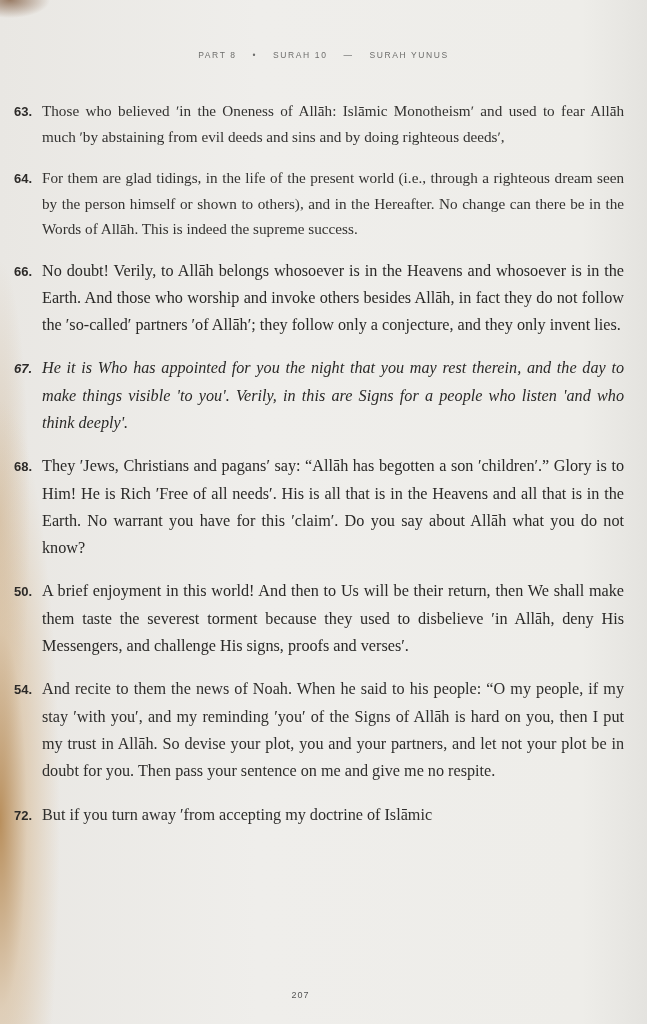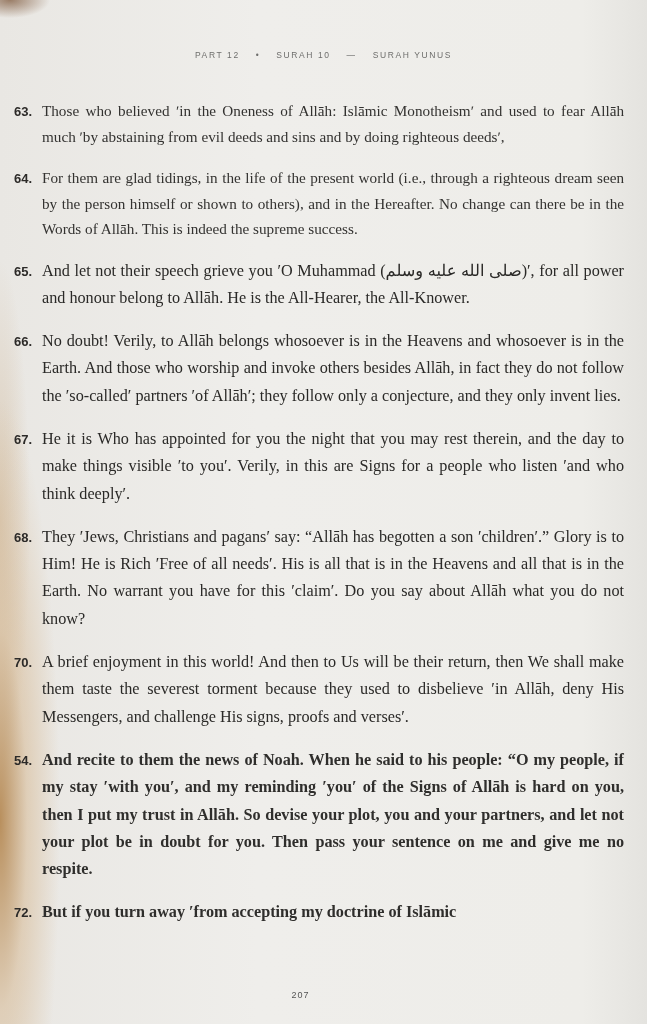--- a/index.html
+++ b/index.html
@@ -62,77 +62,73 @@
       color: #2a2927;
       text-align: justify;
       text-align-last: left;
       margin-top: 16px;
     }
     .v63 .verse-text, .v64 .verse-text { font-size: 15.2px; line-height: 25.5px; color: #333230; }
     .v63 { margin-bottom: 5px; }
     .v64 { margin-bottom: 5px; }
     .v65 { margin-bottom: 4px; }
     .v66 { margin-bottom: 3px; }
-    .v67 { margin-bottom: 3px; }
+    .v67 { margin-bottom: 3px; font-style: italic; }
     .v68 { margin-bottom: 0px; }
     .v69 { margin-bottom: 3px; }
     .v70 { margin-bottom: 3px; }
     .v71 { margin-bottom: 0px; }
-    .v71 .verse-text, .v72 .verse-text { color: #2f2e2c; font-weight: bold; }
+    .v71 .verse-text, .v72 .verse-text { color: #2f2e2c; }
     .page-number {
       position: absolute;
       top: 990px;
       left: 0; width: 601px;
       text-align: center;
       font-size: 9px;
       letter-spacing: 1px;
       color: #555;
       font-family: "Liberation Sans", "DejaVu Sans", sans-serif;
     }
   </style>
 </head>
 <body>
 
 <div class="page">
 
   <div class="page-header">
-    <span>PART 12</span>
+    <span>PART 8</span>
     <span>•</span>
     <span>SURAH 10</span>
     <span>—</span>
     <span>SURAH YUNUS</span>
   </div>
 
   <div class="verses">
     <div class="verse v63">
       <span class="verse-num">63.</span>
       <div class="verse-text">Those who believed ʹin the Oneness of Allāh: Islāmic Monotheismʹ and used to fear Allāh much ʹby abstaining from evil deeds and sins and by doing righteous deedsʹ,</div>
     </div>
     <div class="verse v64">
       <span class="verse-num">64.</span>
       <div class="verse-text">For them are glad tidings, in the life of the present world (i.e., through a righteous dream seen by the person himself or shown to others), and in the Hereafter. No change can there be in the Words of Allāh. This is indeed the supreme success.</div>
     </div>
-    <div class="verse v65">
-      <span class="verse-num">65.</span>
-      <div class="verse-text">And let not their speech grieve you ʹO Muhammad (صلى الله عليه وسلم)ʹ, for all power and honour belong to Allāh. He is the All-Hearer, the All-Knower.</div>
-    </div>
     <div class="verse v66">
       <span class="verse-num">66.</span>
       <div class="verse-text">No doubt! Verily, to Allāh belongs whosoever is in the Heavens and whosoever is in the Earth. And those who worship and invoke others besides Allāh, in fact they do not follow the ʹso-calledʹ partners ʹof Allāhʹ; they follow only a conjecture, and they only invent lies.</div>
     </div>
     <div class="verse v67">
       <span class="verse-num">67.</span>
       <div class="verse-text">He it is Who has appointed for you the night that you may rest therein, and the day to make things visible ʹto youʹ. Verily, in this are Signs for a people who listen ʹand who think deeplyʹ.</div>
     </div>
     <div class="verse v68">
       <span class="verse-num">68.</span>
       <div class="verse-text">They ʹJews, Christians and pagansʹ say: “Allāh has begotten a son ʹchildrenʹ.” Glory is to Him! He is Rich ʹFree of all needsʹ. His is all that is in the Heavens and all that is in the Earth. No warrant you have for this ʹclaimʹ. Do you say about Allāh what you do not know?</div>
     </div>
     <div class="verse v70">
-      <span class="verse-num">70.</span>
+      <span class="verse-num">50.</span>
       <div class="verse-text">A brief enjoyment in this world! And then to Us will be their return, then We shall make them taste the severest torment because they used to disbelieve ʹin Allāh, deny His Messengers, and challenge His signs, proofs and versesʹ.</div>
     </div>
     <div class="verse v71">
       <span class="verse-num">54.</span>
       <div class="verse-text">And recite to them the news of Noah. When he said to his people: “O my people, if my stay ʹwith youʹ, and my reminding ʹyouʹ of the Signs of Allāh is hard on you, then I put my trust in Allāh. So devise your plot, you and your partners, and let not your plot be in doubt for you. Then pass your sentence on me and give me no respite.</div>
     </div>
     <div class="verse v72">
       <span class="verse-num">72.</span>
       <div class="verse-text">But if you turn away ʹfrom accepting my doctrine of Islāmic</div>
     </div>

